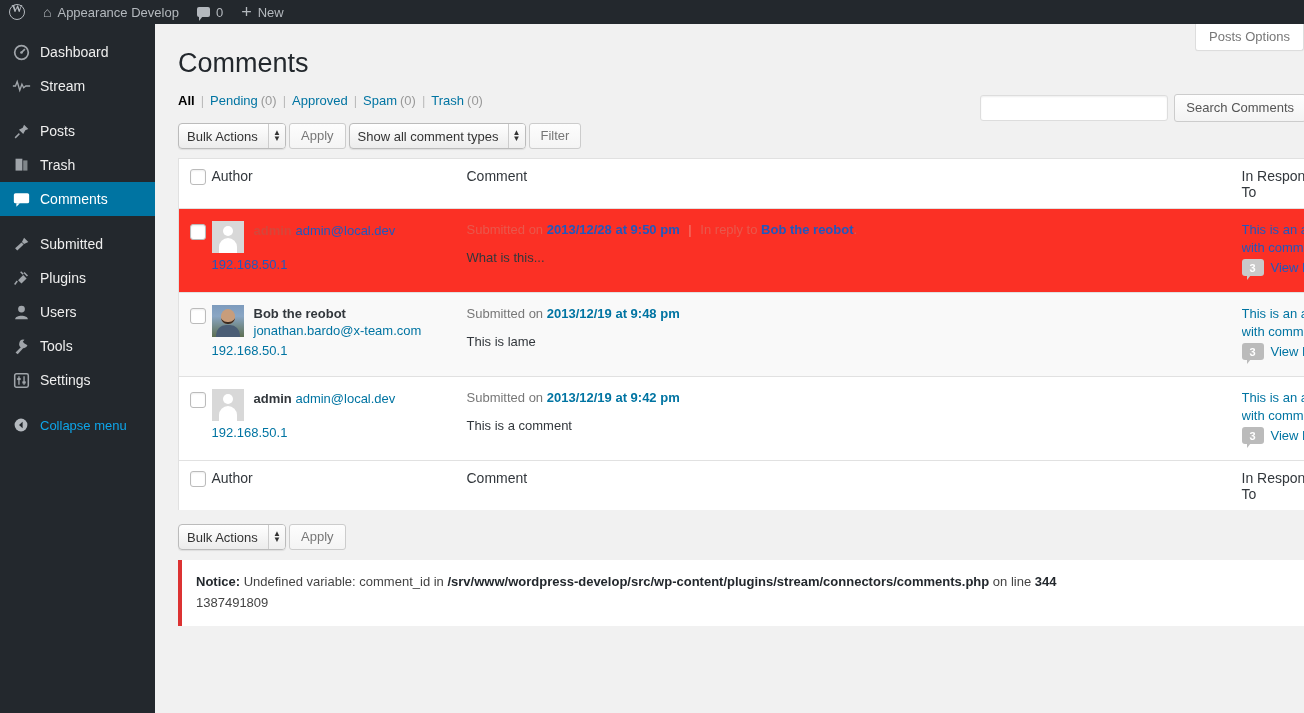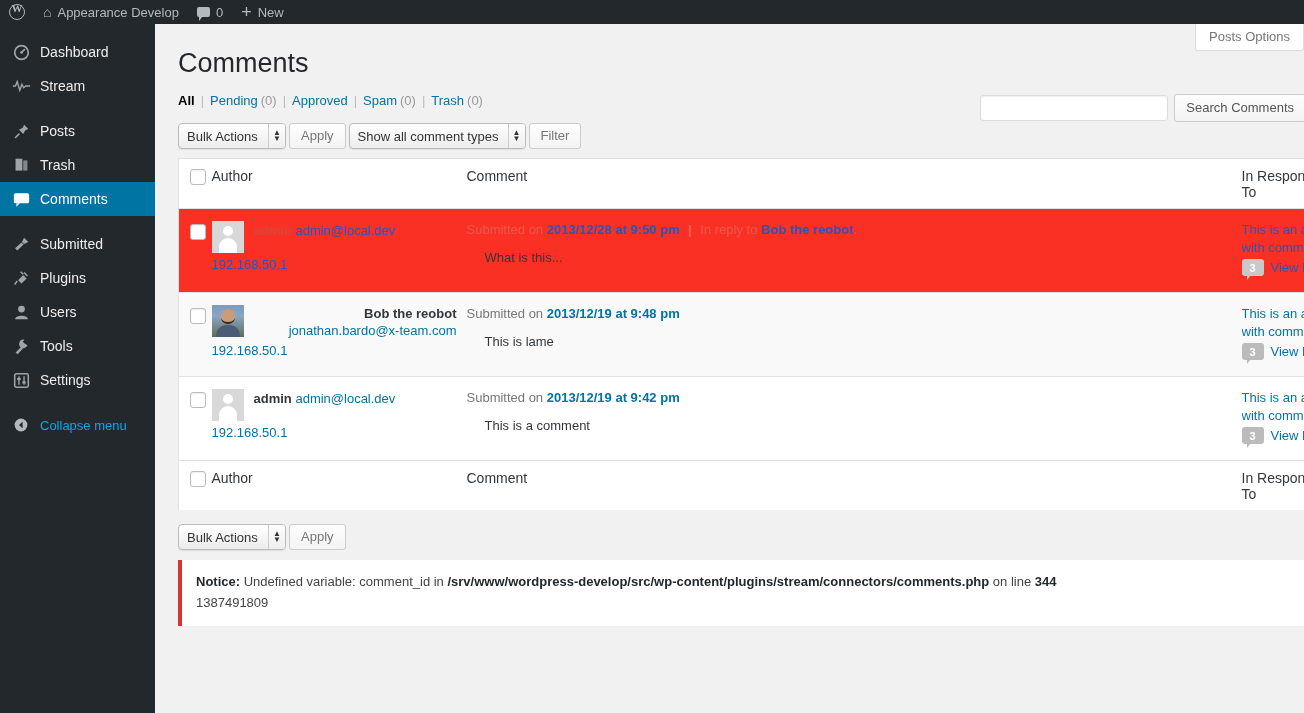--- a/index.html
+++ b/index.html
@@ -283,39 +283,39 @@
     border-radius: 50% 50% 45% 45%;
     background: #c89d7b;
     box-shadow: 0 -3px 0 -1px #3a2a20 inset;
   }
   .avatar.photo:after {
     content: ""; position: absolute;
     left: 4px; bottom: 0; width: 24px; height: 12px;
     border-radius: 10px 10px 0 0;
     background: #4a5d75;
   }
-  .author-names { padding-top: 1px; min-width: 0; text-align: right; }
+  .author-names { padding-top: 1px; min-width: 0; }
   .author-name {
     font-size: 13px; font-weight: bold; color: #32373c;
     line-height: 16px; margin-bottom: 3px;
   }
   .author-email { font-size: 13px; color: #0074a2; line-height: 17px; }
   .author-ip { font-size: 13px; color: #0074a2; margin-top: 3px; line-height: 17px; }
   tr.highlight .author-name { color: #d6463a; }
   tr.highlight .author-email,
   tr.highlight .author-ip { color: #1f59c0; }
 
   
   .submitted {
     font-size: 13px; color: #777; line-height: 17px;
     white-space: nowrap; margin-bottom: 11px;
   }
   .submitted a { color: #0074a2; text-decoration: none; font-weight: bold; }
   .submitted .sep { color: #ccc; margin: 0 5px; }
-  .comment-text { font-size: 13px; color: #32373c; line-height: 18px; margin-left: 18px; }
+  .comment-text { font-size: 13px; color: #32373c; line-height: 18px; }
   tr.highlight .submitted { color: #e8584c; }
   tr.highlight .submitted a { color: #1f59c0; }
   tr.highlight .submitted .sep { color: #f08076; }
   tr.highlight .comment-text { color: #33373c; }
 
   
   .resp-cell { padding-right: 0; overflow: hidden; }
   .resp-link {
     font-size: 13px; color: #0074a2; line-height: 18px;
     display: block; white-space: nowrap;

